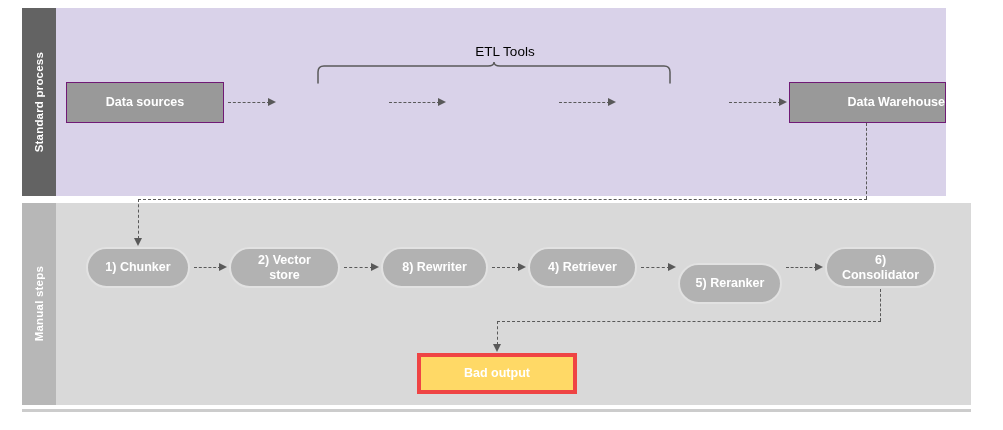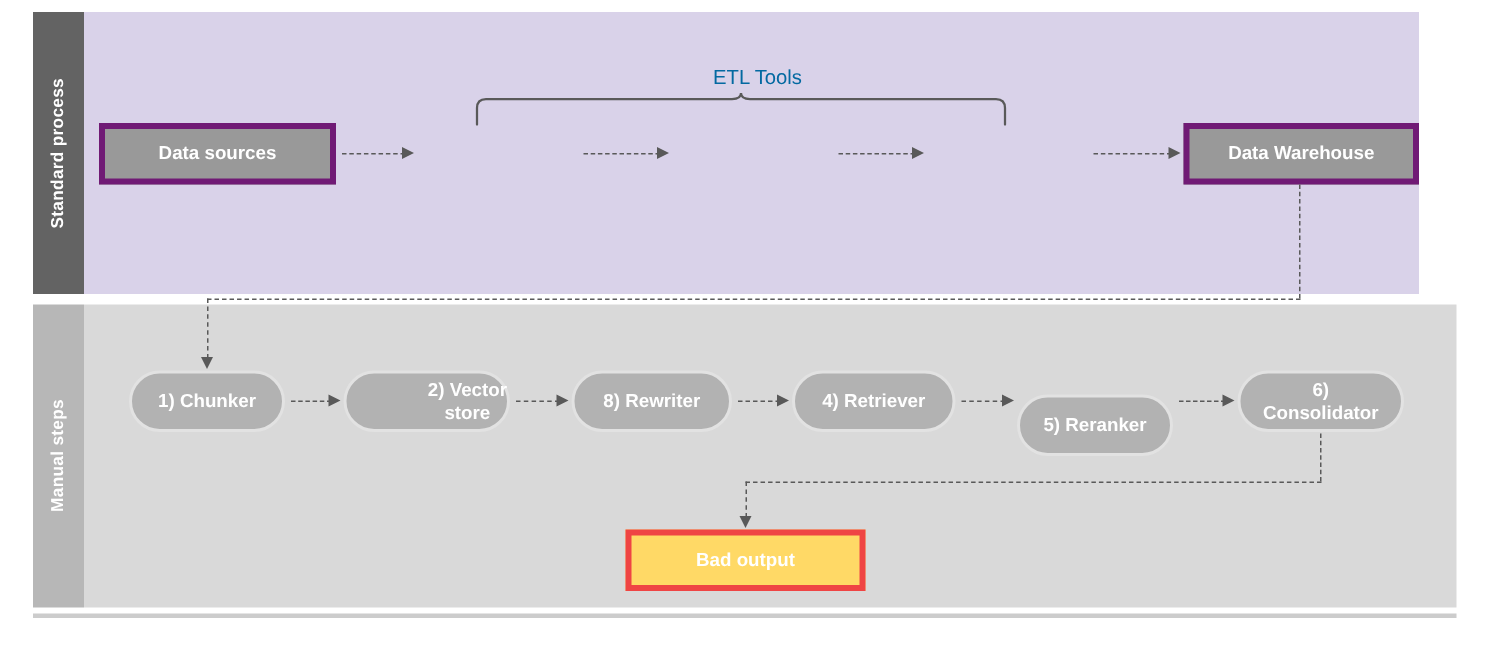--- a/index.html
+++ b/index.html
@@ -23,21 +23,21 @@
   #lane-bot-band{left:22px;top:203px;width:34px;height:202px;background:#b7b7b7;}
   #lane-bot-body{position:absolute;left:56px;top:203px;width:915px;height:202px;background:#d9d9d9;}
   #bottom-divider{position:absolute;left:22px;top:409px;width:949px;height:3px;background:#cccccc;}
 
   
   .node{
     position:absolute;display:flex;align-items:center;justify-content:center;
     text-align:center;color:#ffffff;font-weight:bold;font-size:12.5px;
     line-height:1.18;box-sizing:border-box;
   }
-  .rect{background:#999999;border:4px solid #701a75;}
+  .rect{background:#999999;border:1px solid #701a75;}
   .pill-purple{background:#d98fe0;border:2px solid #ffffff;border-radius:24px;}
   .pill-grey{background:#b2b2b2;border:2px solid #e2e2e2;border-radius:24px;}
   .rect-yellow{background:#ffd966;border:4px solid #ef4444;}
 
   
   .dash-h{position:absolute;height:0;border-top:1.6px dashed #595959;}
   .dash-v{position:absolute;width:0;border-left:1.6px dashed #595959;}
   .arrow-r{
     position:absolute;width:0;height:0;
     border-left:8px solid #595959;
@@ -45,21 +45,21 @@
   }
   .arrow-d{
     position:absolute;width:0;height:0;
     border-top:8px solid #595959;
     border-left:4.5px solid transparent;border-right:4.5px solid transparent;
   }
 
   
   #etl-label{
     position:absolute;left:420px;top:44px;width:170px;text-align:center;
-    color:#0369a1;font-size:13.5px;font-weight:normal;
+    color:#000000;font-size:13.5px;font-weight:normal;
   }
   #etl-brace{position:absolute;left:316px;top:62px;}
 </style>
 </head>
 <body>
 
 <div id="stage">
 
   <div id="lane-top-body" class="lane-body"></div>
   <div id="lane-top-band" class="lane-band">
@@ -78,21 +78,21 @@
     <path d="M2,21 L2,10 Q2,4 8,4 L172,4 Q178,4 178,0 Q178,4 184,4 L348,4 Q354,4 354,10 L354,21" fill="none" stroke="#595959" stroke-width="1.5" stroke-linecap="round"></path>
   </svg>
 
   <div class="node rect" style="left:66px;top:82px;width:158px;height:41px;">
     <span>Data sources</span>
   </div>
 
 
 
 
-  <div class="node rect" style="left:789px;top:82px;width:157px;height:41px;">
+  <div class="node rect" style="left:789px;top:82px;width:157px;height:41px;justify-content:flex-end;">
     <span>Data Warehouse</span>
   </div>
 
   <div class="dash-h" style="left:228px;top:102px;width:42px;"></div>
   <div class="arrow-r" style="left:268px;top:98px;"></div>
 
   <div class="dash-h" style="left:389px;top:102px;width:51px;"></div>
   <div class="arrow-r" style="left:438px;top:98px;"></div>
 
   <div class="dash-h" style="left:559px;top:102px;width:51px;"></div>
@@ -103,21 +103,21 @@
 
   <div class="dash-v" style="left:866px;top:123px;height:76px;"></div>
   <div class="dash-h" style="left:138px;top:199px;width:729px;"></div>
   <div class="dash-v" style="left:138px;top:199px;height:40px;"></div>
   <div class="arrow-d" style="left:134px;top:238px;"></div>
 
   <div class="node pill-grey" style="left:86px;top:247px;width:104px;height:41px;">
     <span>1) Chunker</span>
   </div>
 
-  <div class="node pill-grey" style="left:229px;top:247px;width:111px;height:41px;justify-content:flex-end;">
+  <div class="node pill-grey" style="left:229px;top:247px;width:111px;height:41px;">
     <span class="ml">2) Vector<br>store</span>
   </div>
 
   <div class="node pill-grey" style="left:381px;top:247px;width:107px;height:41px;">
     <span>8) Rewriter</span>
   </div>
 
   <div class="node pill-grey" style="left:528px;top:247px;width:109px;height:41px;">
     <span>4) Retriever</span>
   </div>

